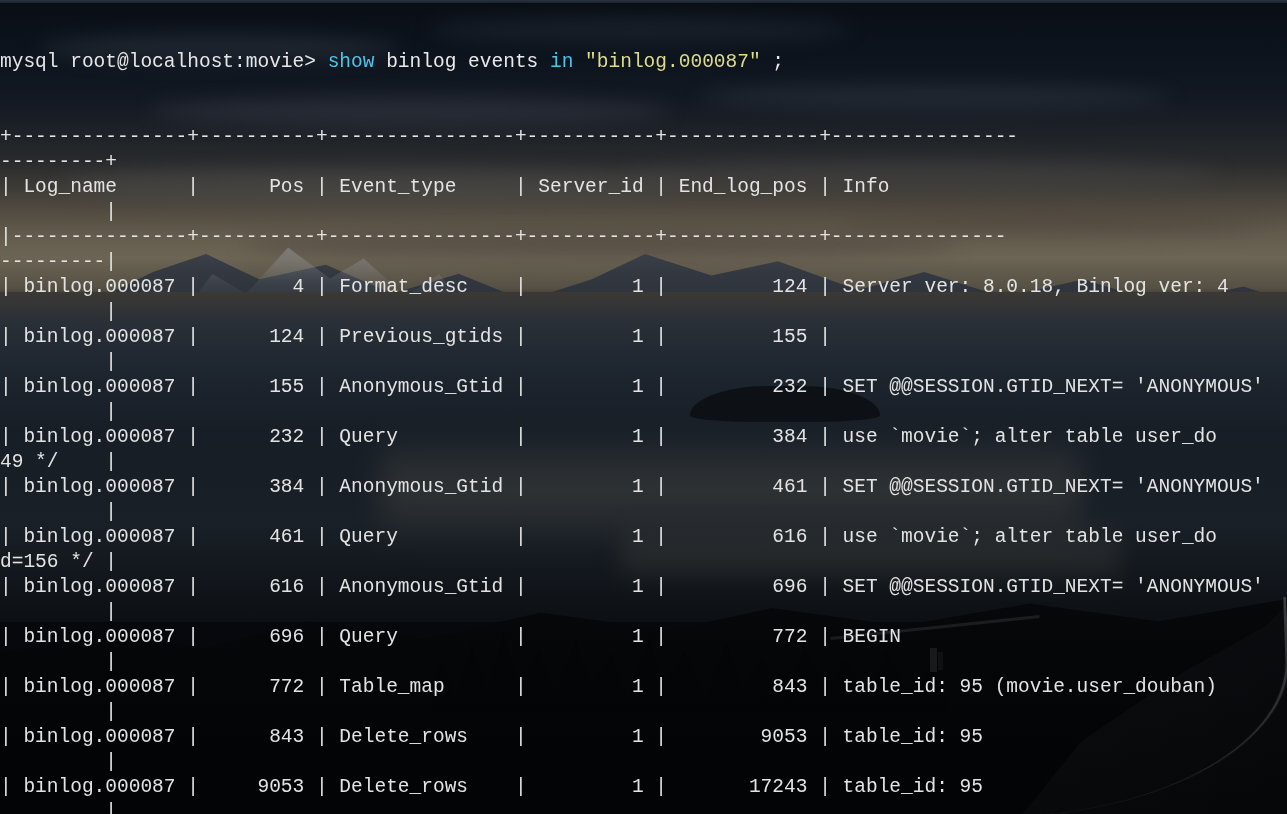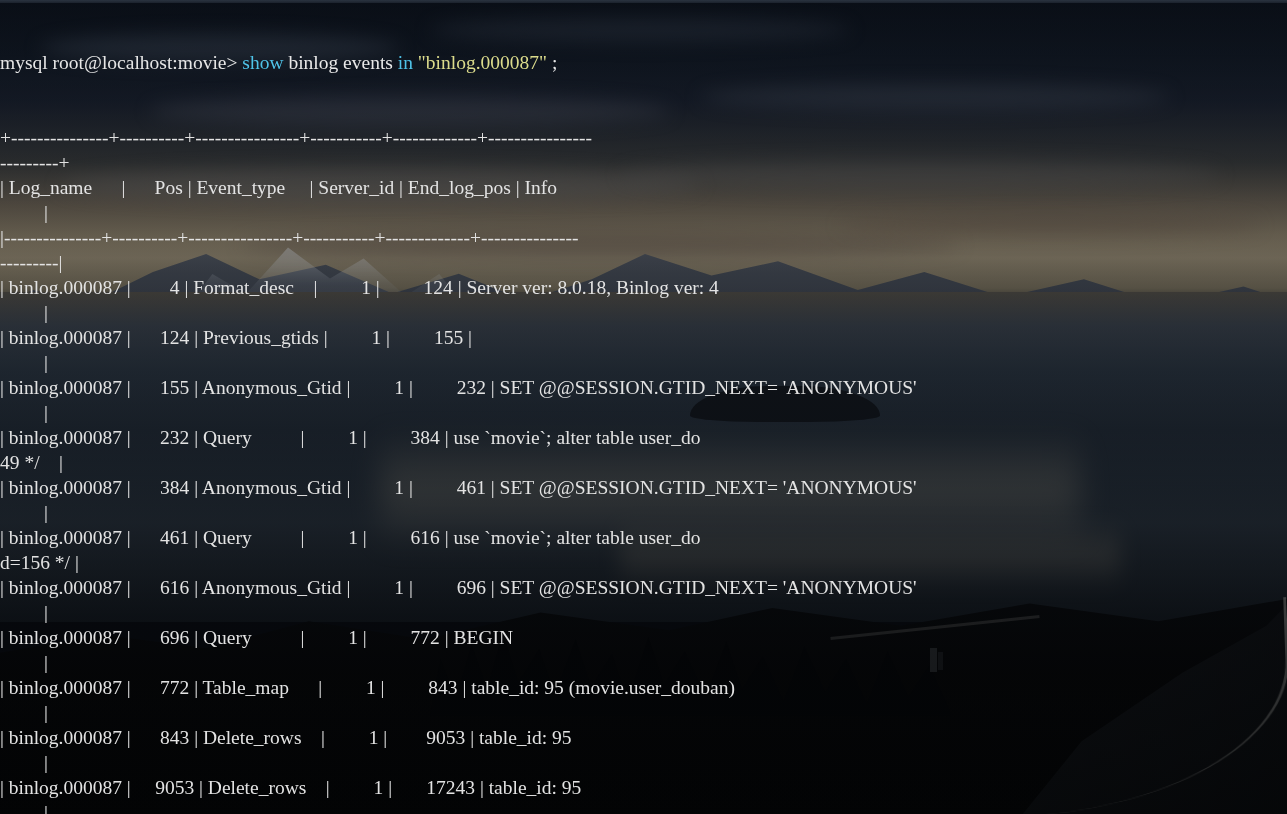--- a/index.html
+++ b/index.html
@@ -162,21 +162,21 @@
     background: linear-gradient(to bottom, #2a3340, #1b222c);
     z-index: 3;
   }
 
   
   #screen {
     position: absolute;
     inset: 0;
     z-index: 2;
     padding: 0px 16px 0 0;
-    font-family: Liberation Serif, serif;
+    font-family: Liberation Mono, monospace;
     font-size: 19.5px;
     line-height: 25px;
     letter-spacing: 0px;
     color: #e6e6e6;
     white-space: pre;
     overflow: hidden;
   }
   .line {
     height: 25px;
     line-height: 25px;

